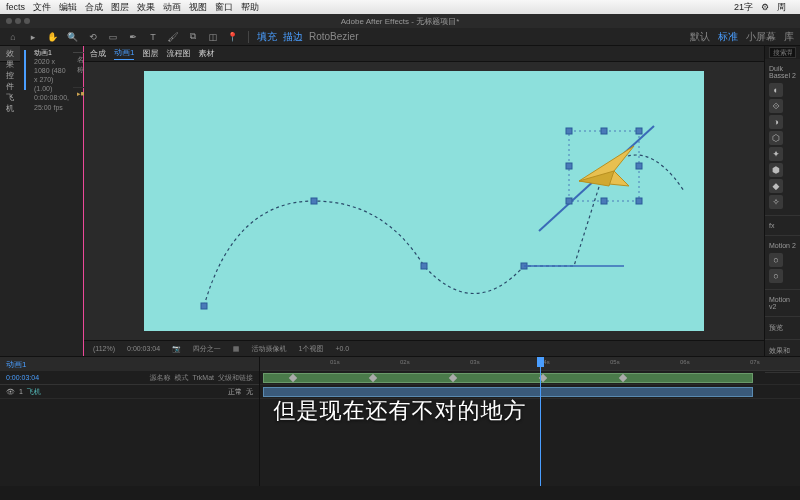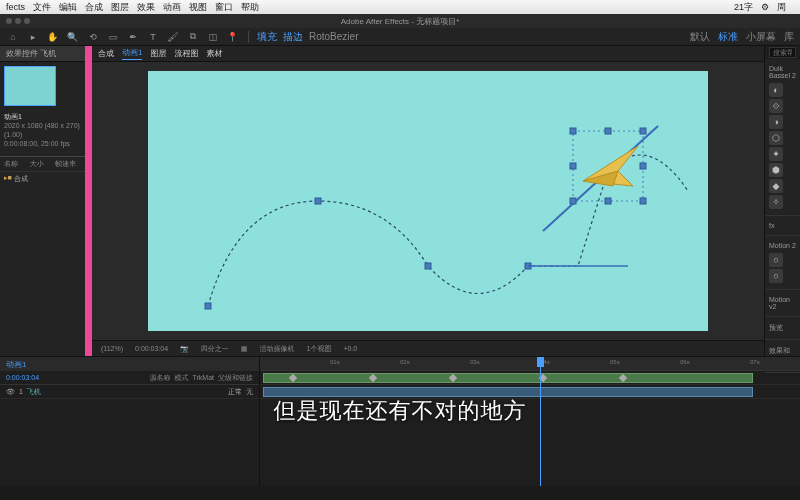--- a/index.html
+++ b/index.html
@@ -10,21 +10,21 @@
 .titlebar{height:14px;background:#2a2a2a;display:flex;align-items:center;justify-content:center;color:#999;font-size:8px;position:relative}
 .titlebar .dots{position:absolute;left:6px;display:flex;gap:3px}
 .titlebar .dots i{width:6px;height:6px;border-radius:50%;background:#555;display:block}
 .toolbar{height:18px;background:#232323;border-bottom:1px solid #111;display:flex;align-items:center;padding:0 6px;gap:6px}
 .toolbar .toolbtn{width:14px;height:14px;display:flex;align-items:center;justify-content:center;color:#999}
 .toolbar .sep{width:1px;height:12px;background:#444;margin:0 2px}
 .toolbar .label{color:#888;font-size:10px}
 .toolbar .right{margin-left:auto;display:flex;gap:8px;align-items:flex-start}
 .toolbar .linkblue{color:#4a9eff}
 .main{display:flex;height:310px}
-.leftpanel{width:92px;background:#232323;border-right:7px solid #ec4899;display:flex;flex-direction:column}
+.leftpanel{width:84px;background:#232323;border-right:1px solid #ec4899;display:flex;flex-direction:row}
 .leftpanel .tab{height:16px;background:#333;padding:2px 6px;font-size:8px;color:#aaa;border-bottom:1px solid #111}
 .leftthumb{width:52px;height:40px;background:#7dd3d0;border:1px solid #4a9eff;margin:4px}
 .leftmeta{font-size:7px;color:#888;padding:2px 4px;line-height:1.3}
 .lefttable{margin-top:6px;border-top:1px solid #444}
 .lefttable .hdr{display:flex;font-size:7px;color:#888;padding:2px 4px;border-bottom:1px solid #333}
 .lefttable .hdr span{flex:1}
 .lefttable .row{display:flex;font-size:7px;padding:2px 4px;color:#aaa}
 .lefttable .row .ico{width:10px;color:#c8a050}
 .comp{flex:1;background:#232323;display:flex;flex-direction:column}
 .comptabs{height:16px;display:flex;align-items:center;padding:0 6px;font-size:8px;gap:8px;border-bottom:1px solid #111}

